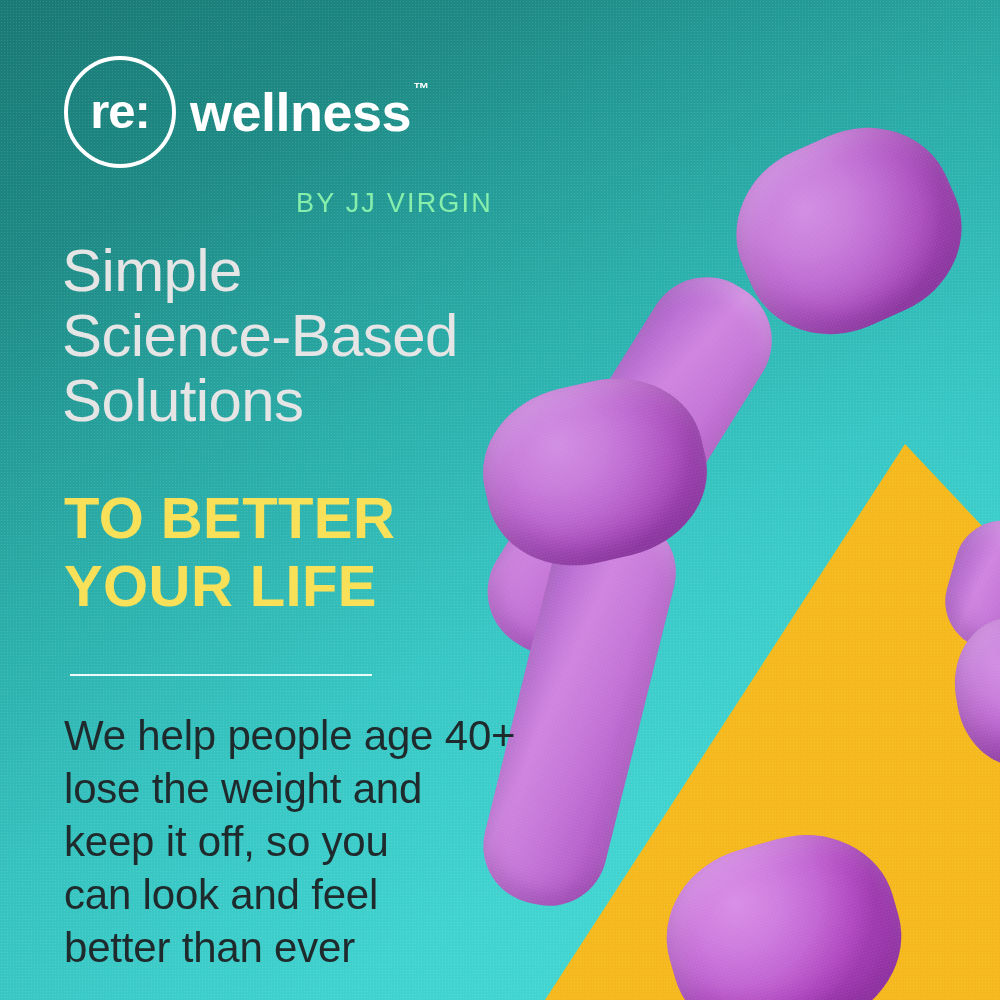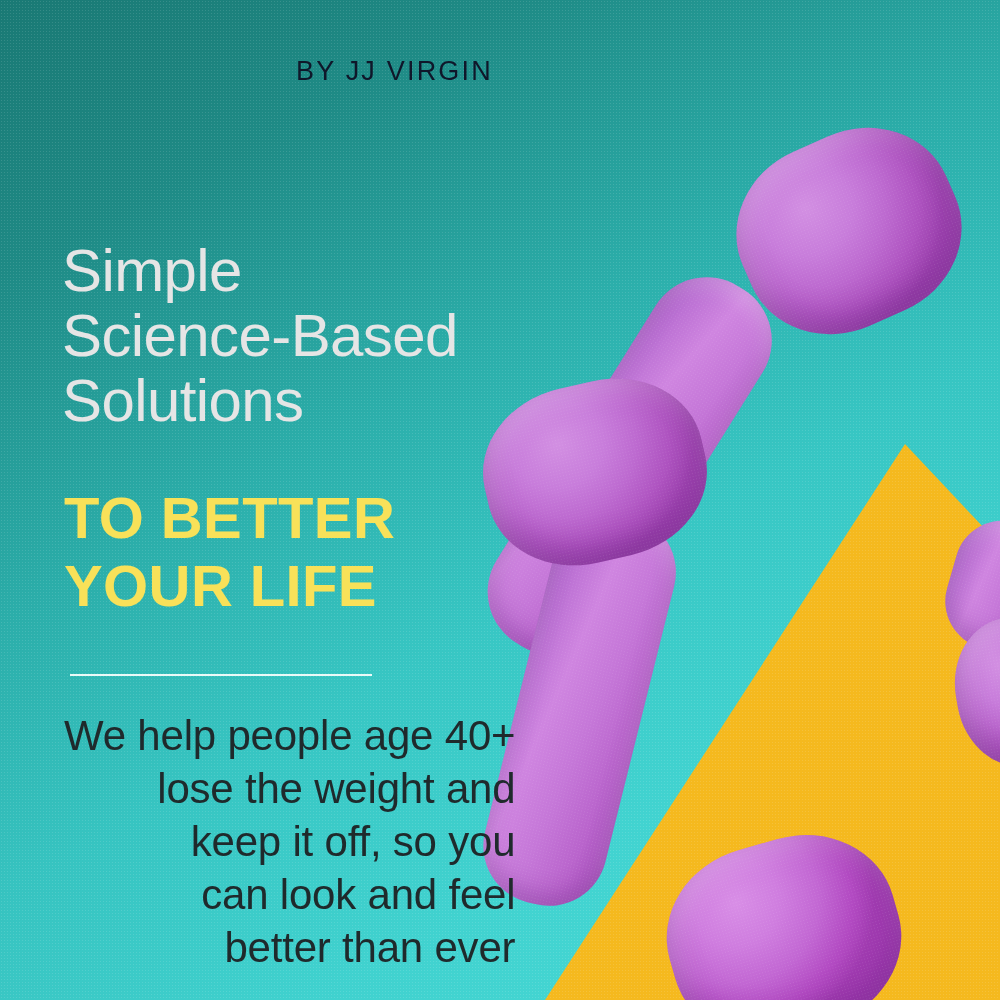--- a/index.html
+++ b/index.html
@@ -190,25 +190,25 @@
   }
   .tm {
     font-size: 16px;
     font-weight: 700;
     vertical-align: super;
     position: relative;
     top: -18px;
     left: 2px;
   }
   .byline {
-    color: #0f172a;
+    color: #86efac;
     font-size: 27px;
     font-weight: 300;
     letter-spacing: 2.2px;
-    margin-top: 0;
+    margin-top: 20px;
     margin-left: 232px;
     white-space: nowrap;
   }
 
   
   .headline {
     position: absolute;
     left: 62px; top: 238px;
     color: #e5e5e5;
     font-size: 60px;
@@ -241,21 +241,20 @@
   
   .body-copy {
     position: absolute;
     left: 64px; top: 710px;
     color: #1f2a2c;
     font-size: 42px;
     font-weight: 400;
     line-height: 1.26;
     letter-spacing: -0.2px;
     white-space: pre-line;
-    text-align: right;
   }
 </style>
 </head>
 <body>
 
 <div class="canvas">
 
   <div class="bg-gradient"></div>
   <div class="bg-gradient-2"></div>
   <div class="yellow-wedge"></div>
@@ -291,20 +290,28 @@
       <div class="head">
         <div class="db-grain"></div>
       </div>
     </div>
 
   </div>
 
   <div class="content">
 
     <div class="logo-block">
+      <div class="logo-row">
+        <div class="logo-mark">
+          <span class="re">re:</span>
+        </div>
+        <div class="wordmark">
+          <span>wellness</span><span class="tm">™</span>
+        </div>
+      </div>
       <div class="byline">BY JJ VIRGIN</div>
     </div>
 
     <div class="headline">Simple
 Science-Based
 Solutions</div>
 
     <div class="accent">TO BETTER
 YOUR LIFE</div>
 

